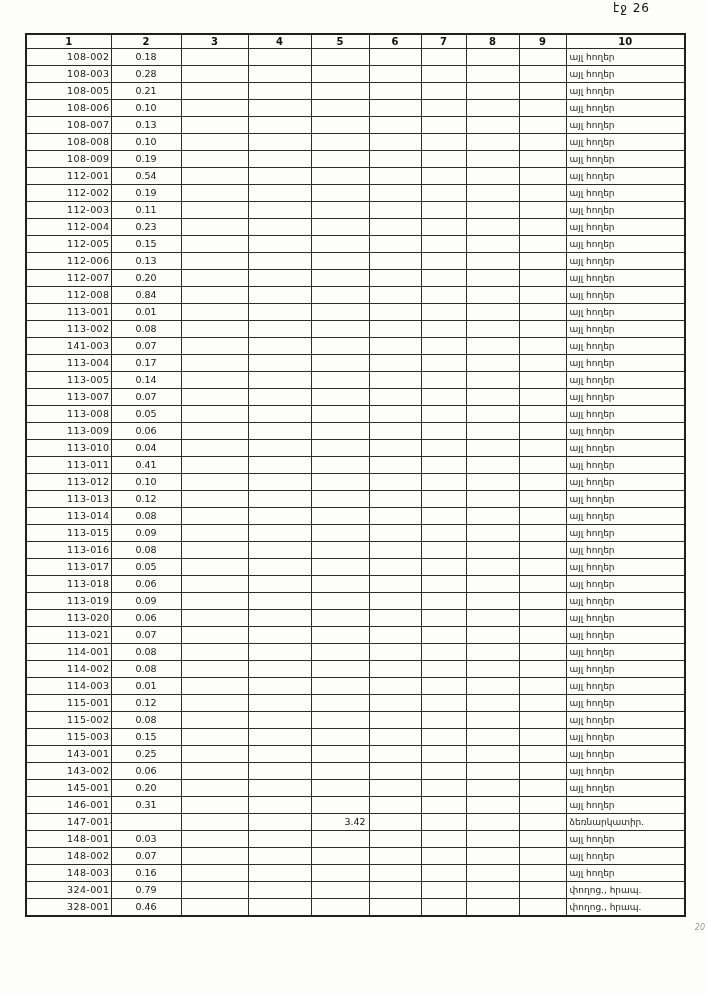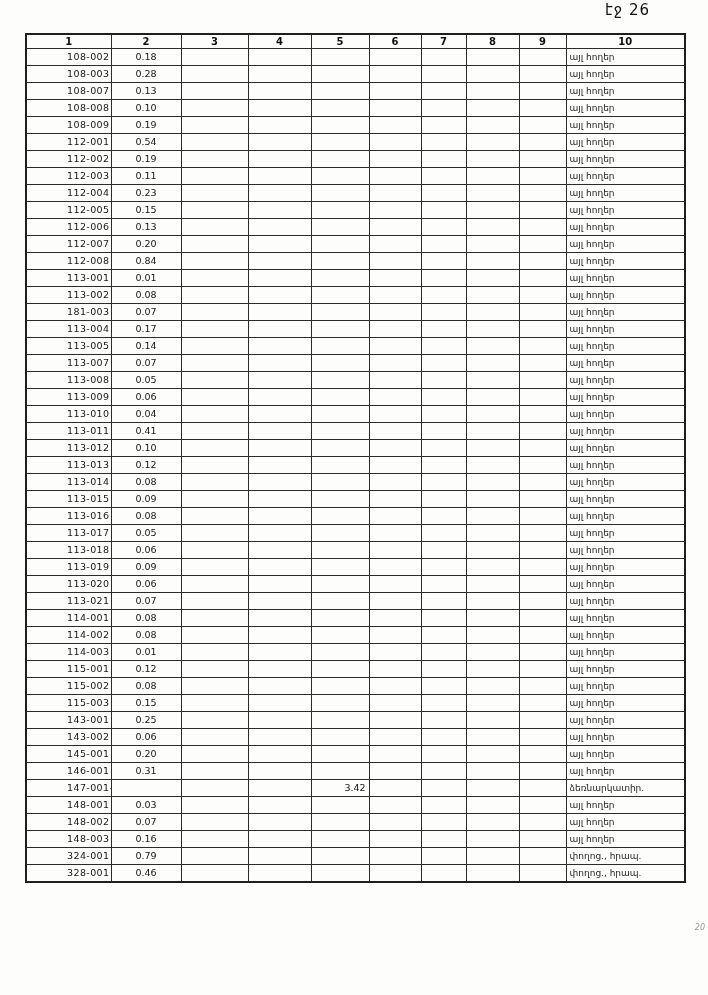--- a/index.html
+++ b/index.html
@@ -8,21 +8,21 @@
     width:708px; height:995px;
     margin:0 auto;
     background:#fdfdfb;
     font-family:"DejaVu Sans", sans-serif;
     color:#161616;
     overflow:hidden;
   }
   .page-label {
     position:absolute;
     top:1px; right:58px;
-    font-size:15px;
+    font-size:12px;
     letter-spacing:1px;
     color:#111;
   }
   table.grid {
     position:absolute;
     top:33px; left:25px;
     width:659px;
     border-collapse:collapse;
     table-layout:fixed;
     border:2px solid #1f1f1f;
@@ -112,20 +112,44 @@
           <td class="col3"></td>
           <td class="col4"></td>
           <td class="col5"></td>
           <td class="col6"></td>
           <td class="col7"></td>
           <td class="col8"></td>
           <td class="col9"></td>
           <td class="col10">այլ հողեր</td>
         </tr>
         <tr>
+          <td class="col1">108-005</td>
+          <td class="col2">0.21</td>
+          <td class="col3"></td>
+          <td class="col4"></td>
+          <td class="col5"></td>
+          <td class="col6"></td>
+          <td class="col7"></td>
+          <td class="col8"></td>
+          <td class="col9"></td>
+          <td class="col10">այլ հողեր</td>
+        </tr>
+        <tr>
+          <td class="col1">108-006</td>
+          <td class="col2">0.10</td>
+          <td class="col3"></td>
+          <td class="col4"></td>
+          <td class="col5"></td>
+          <td class="col6"></td>
+          <td class="col7"></td>
+          <td class="col8"></td>
+          <td class="col9"></td>
+          <td class="col10">այլ հողեր</td>
+        </tr>
+        <tr>
           <td class="col1">108-007</td>
           <td class="col2">0.13</td>
           <td class="col3"></td>
           <td class="col4"></td>
           <td class="col5"></td>
           <td class="col6"></td>
           <td class="col7"></td>
           <td class="col8"></td>
           <td class="col9"></td>
           <td class="col10">այլ հողեր</td>
@@ -268,21 +292,21 @@
           <td class="col3"></td>
           <td class="col4"></td>
           <td class="col5"></td>
           <td class="col6"></td>
           <td class="col7"></td>
           <td class="col8"></td>
           <td class="col9"></td>
           <td class="col10">այլ հողեր</td>
         </tr>
         <tr>
-          <td class="col1">181-003</td>
+          <td class="col1">141-003</td>
           <td class="col2">0.07</td>
           <td class="col3"></td>
           <td class="col4"></td>
           <td class="col5"></td>
           <td class="col6"></td>
           <td class="col7"></td>
           <td class="col8"></td>
           <td class="col9"></td>
           <td class="col10">այլ հողեր</td>
         </tr>

